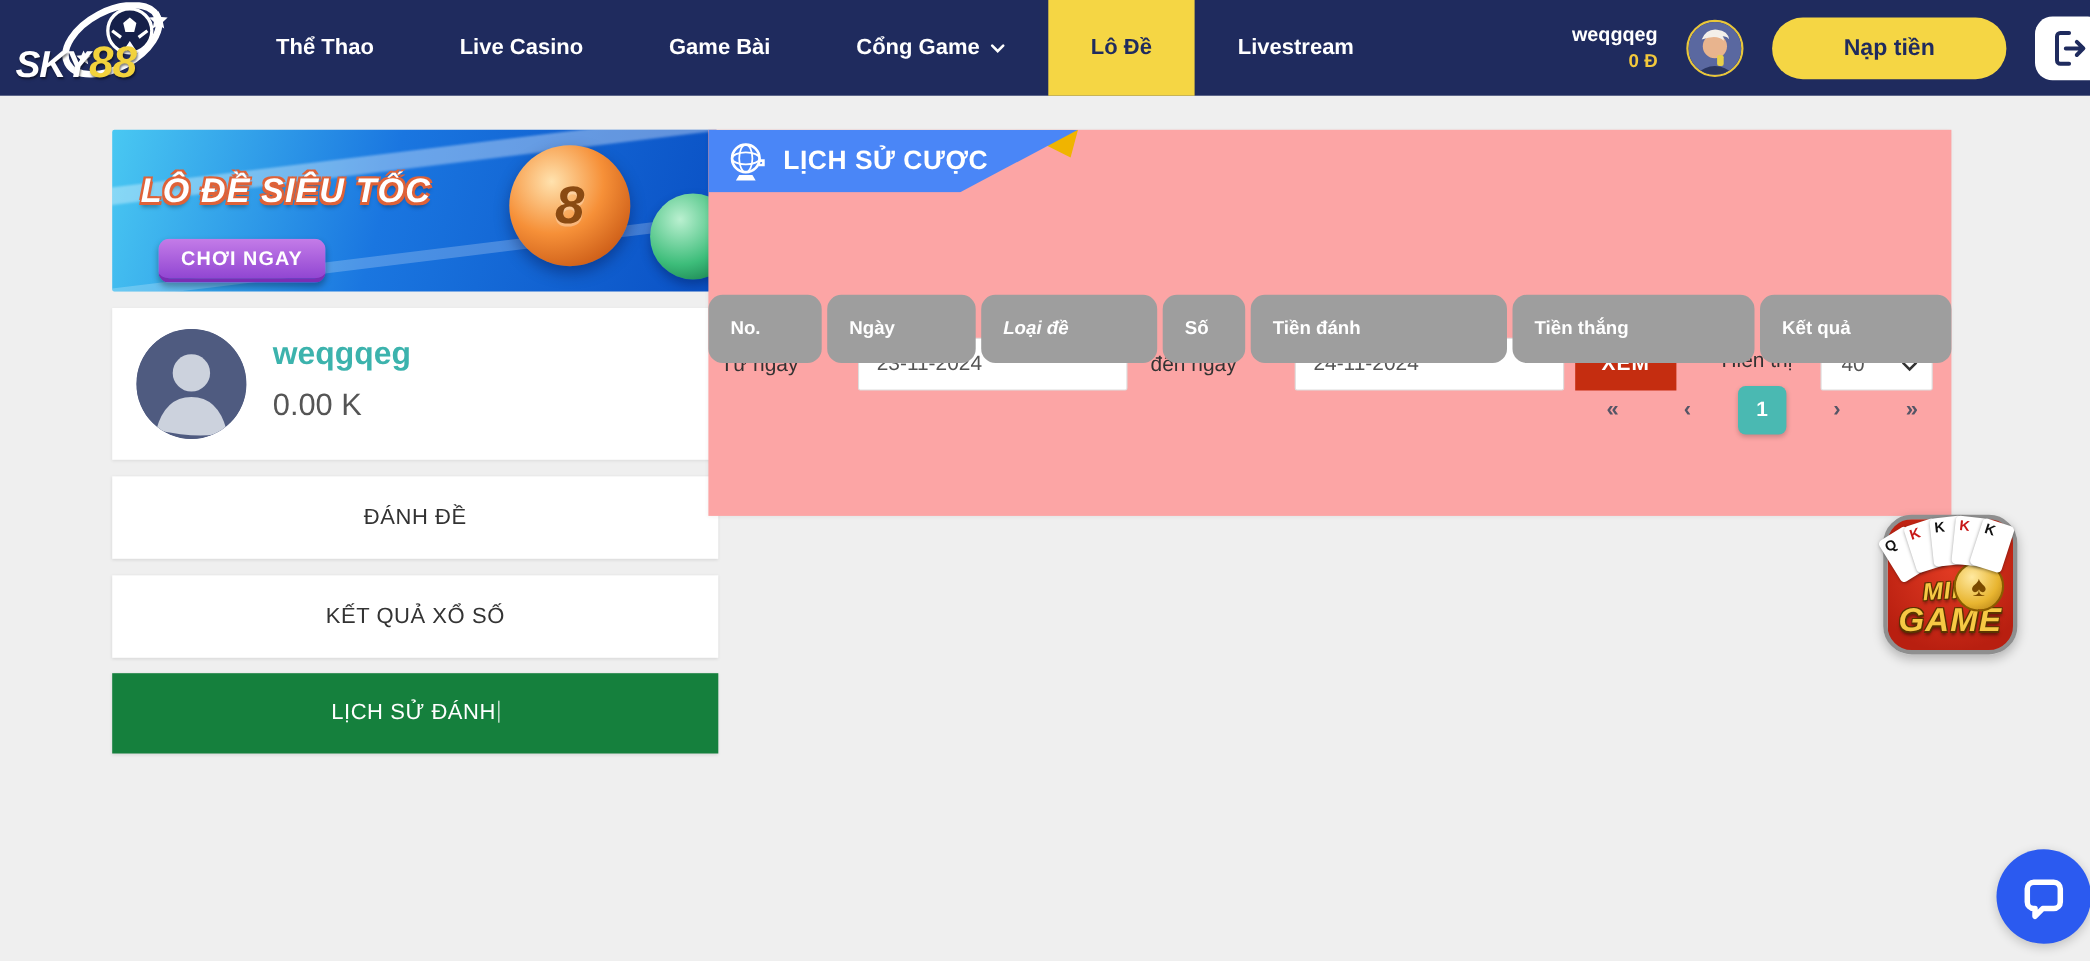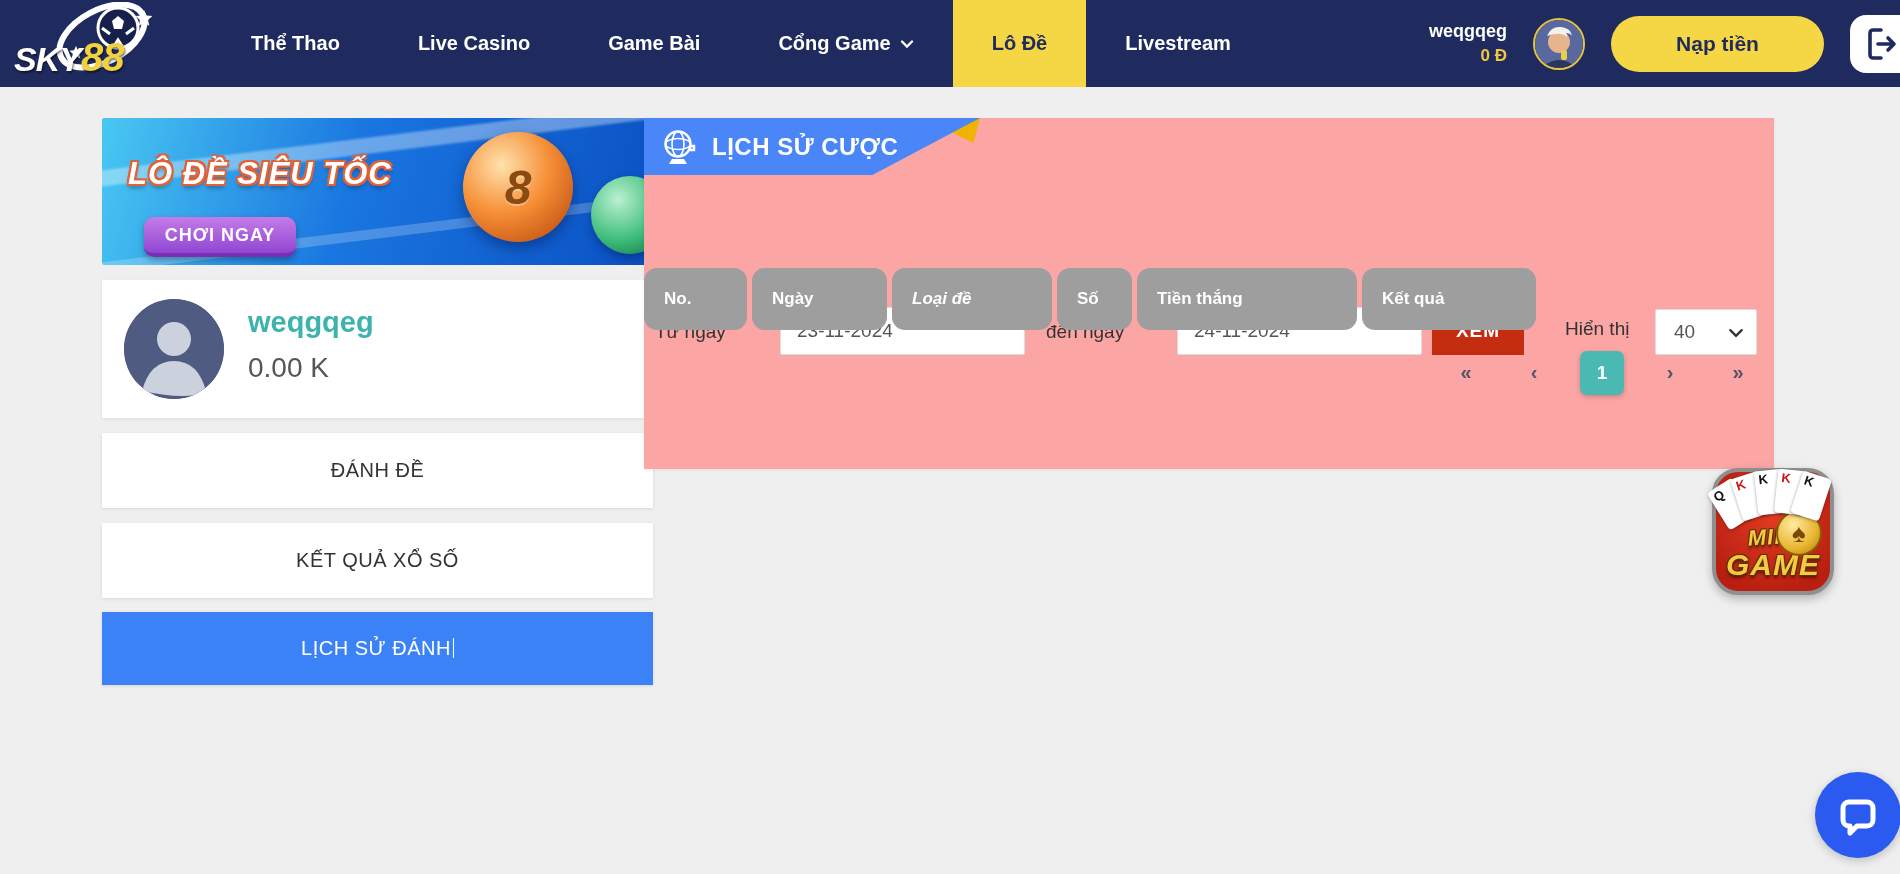--- a/index.html
+++ b/index.html
@@ -42,21 +42,21 @@
 
   .profile-card { position:absolute; left:102px; top:280px; width:551px; height:138px; background:#fff; box-shadow:0 1px 3px rgba(0,0,0,.08); }
   .profile-avatar { position:absolute; left:22px; top:19px; width:100px; height:100px; border-radius:50%; background:#4f5b80; overflow:hidden; }
   .profile-name { position:absolute; left:146px; top:26px; font-size:29px; font-weight:bold; color:#3cb3ad; }
   .profile-balance { position:absolute; left:146px; top:72px; font-size:28px; color:#555; }
 
   .side-btn { position:absolute; left:102px; width:551px; height:75px; background:#fff; border:none; box-shadow:0 1px 3px rgba(0,0,0,.1); font-family:"Liberation Sans",sans-serif;
     font-size:20px; color:#333; cursor:pointer; letter-spacing:.5px; }
   .side-btn.b1 { top:433px; }
   .side-btn.b2 { top:523px; }
-  .side-btn.b3 { top:612px; height:73px; background:#3b82f6; color:#fff; }
+  .side-btn.b3 { top:612px; height:73px; background:#15803d; color:#fff; }
   .caret { display:inline-block; width:1px; height:20px; background:#fff; margin-left:2px; vertical-align:-3px; }
 
   
   .panel { position:absolute; left:644px; top:118px; width:1130px; height:351px; background:#fca5a5; box-shadow:0 1px 4px rgba(0,0,0,.06); }
   .ribbon-wrap { position:absolute; left:0; top:0; width:336px; height:57px; }
   .ribbon { position:absolute; left:0; top:0; width:336px; height:57px; background:#4a86f7; clip-path:polygon(0 0, 100% 0, 68% 100%, 0 100%); display:flex; align-items:center; gap:14px; padding-left:16px; }
   .ribbon-fold2 { position:absolute; left:0; top:0; width:336px; height:57px; background:#f0b400; clip-path:polygon(83% 0, 100% 0, 98% 44%); }
   .ribbon-title { color:#fff; font-size:24px; font-weight:bold; letter-spacing:.5px; white-space:nowrap; }
   .ribbon-icon { width:38px; height:38px; flex:0 0 auto; }
 
@@ -214,20 +214,21 @@
             <path d="M2 4.5 L7 9.5 L12 4.5" fill="none" stroke="#333" stroke-width="2" stroke-linecap="round"></path>
           </svg>
       </span>
     </div>
 
     <div class="thead">
       <div class="th c0">No.</div>
       <div class="th c1">Ngày</div>
       <div class="th c2">Loại đề</div>
       <div class="th c3">Số</div>
+      <div class="th c4">Tiền đánh</div>
       <div class="th c5">Tiền thắng</div>
       <div class="th c6">Kết quả</div>
     </div>
 
     <div class="pagination">
       <div class="pg">«</div>
       <div class="pg">‹</div>
       <div class="pg current">1</div>
       <div class="pg">›</div>
       <div class="pg">»</div>

